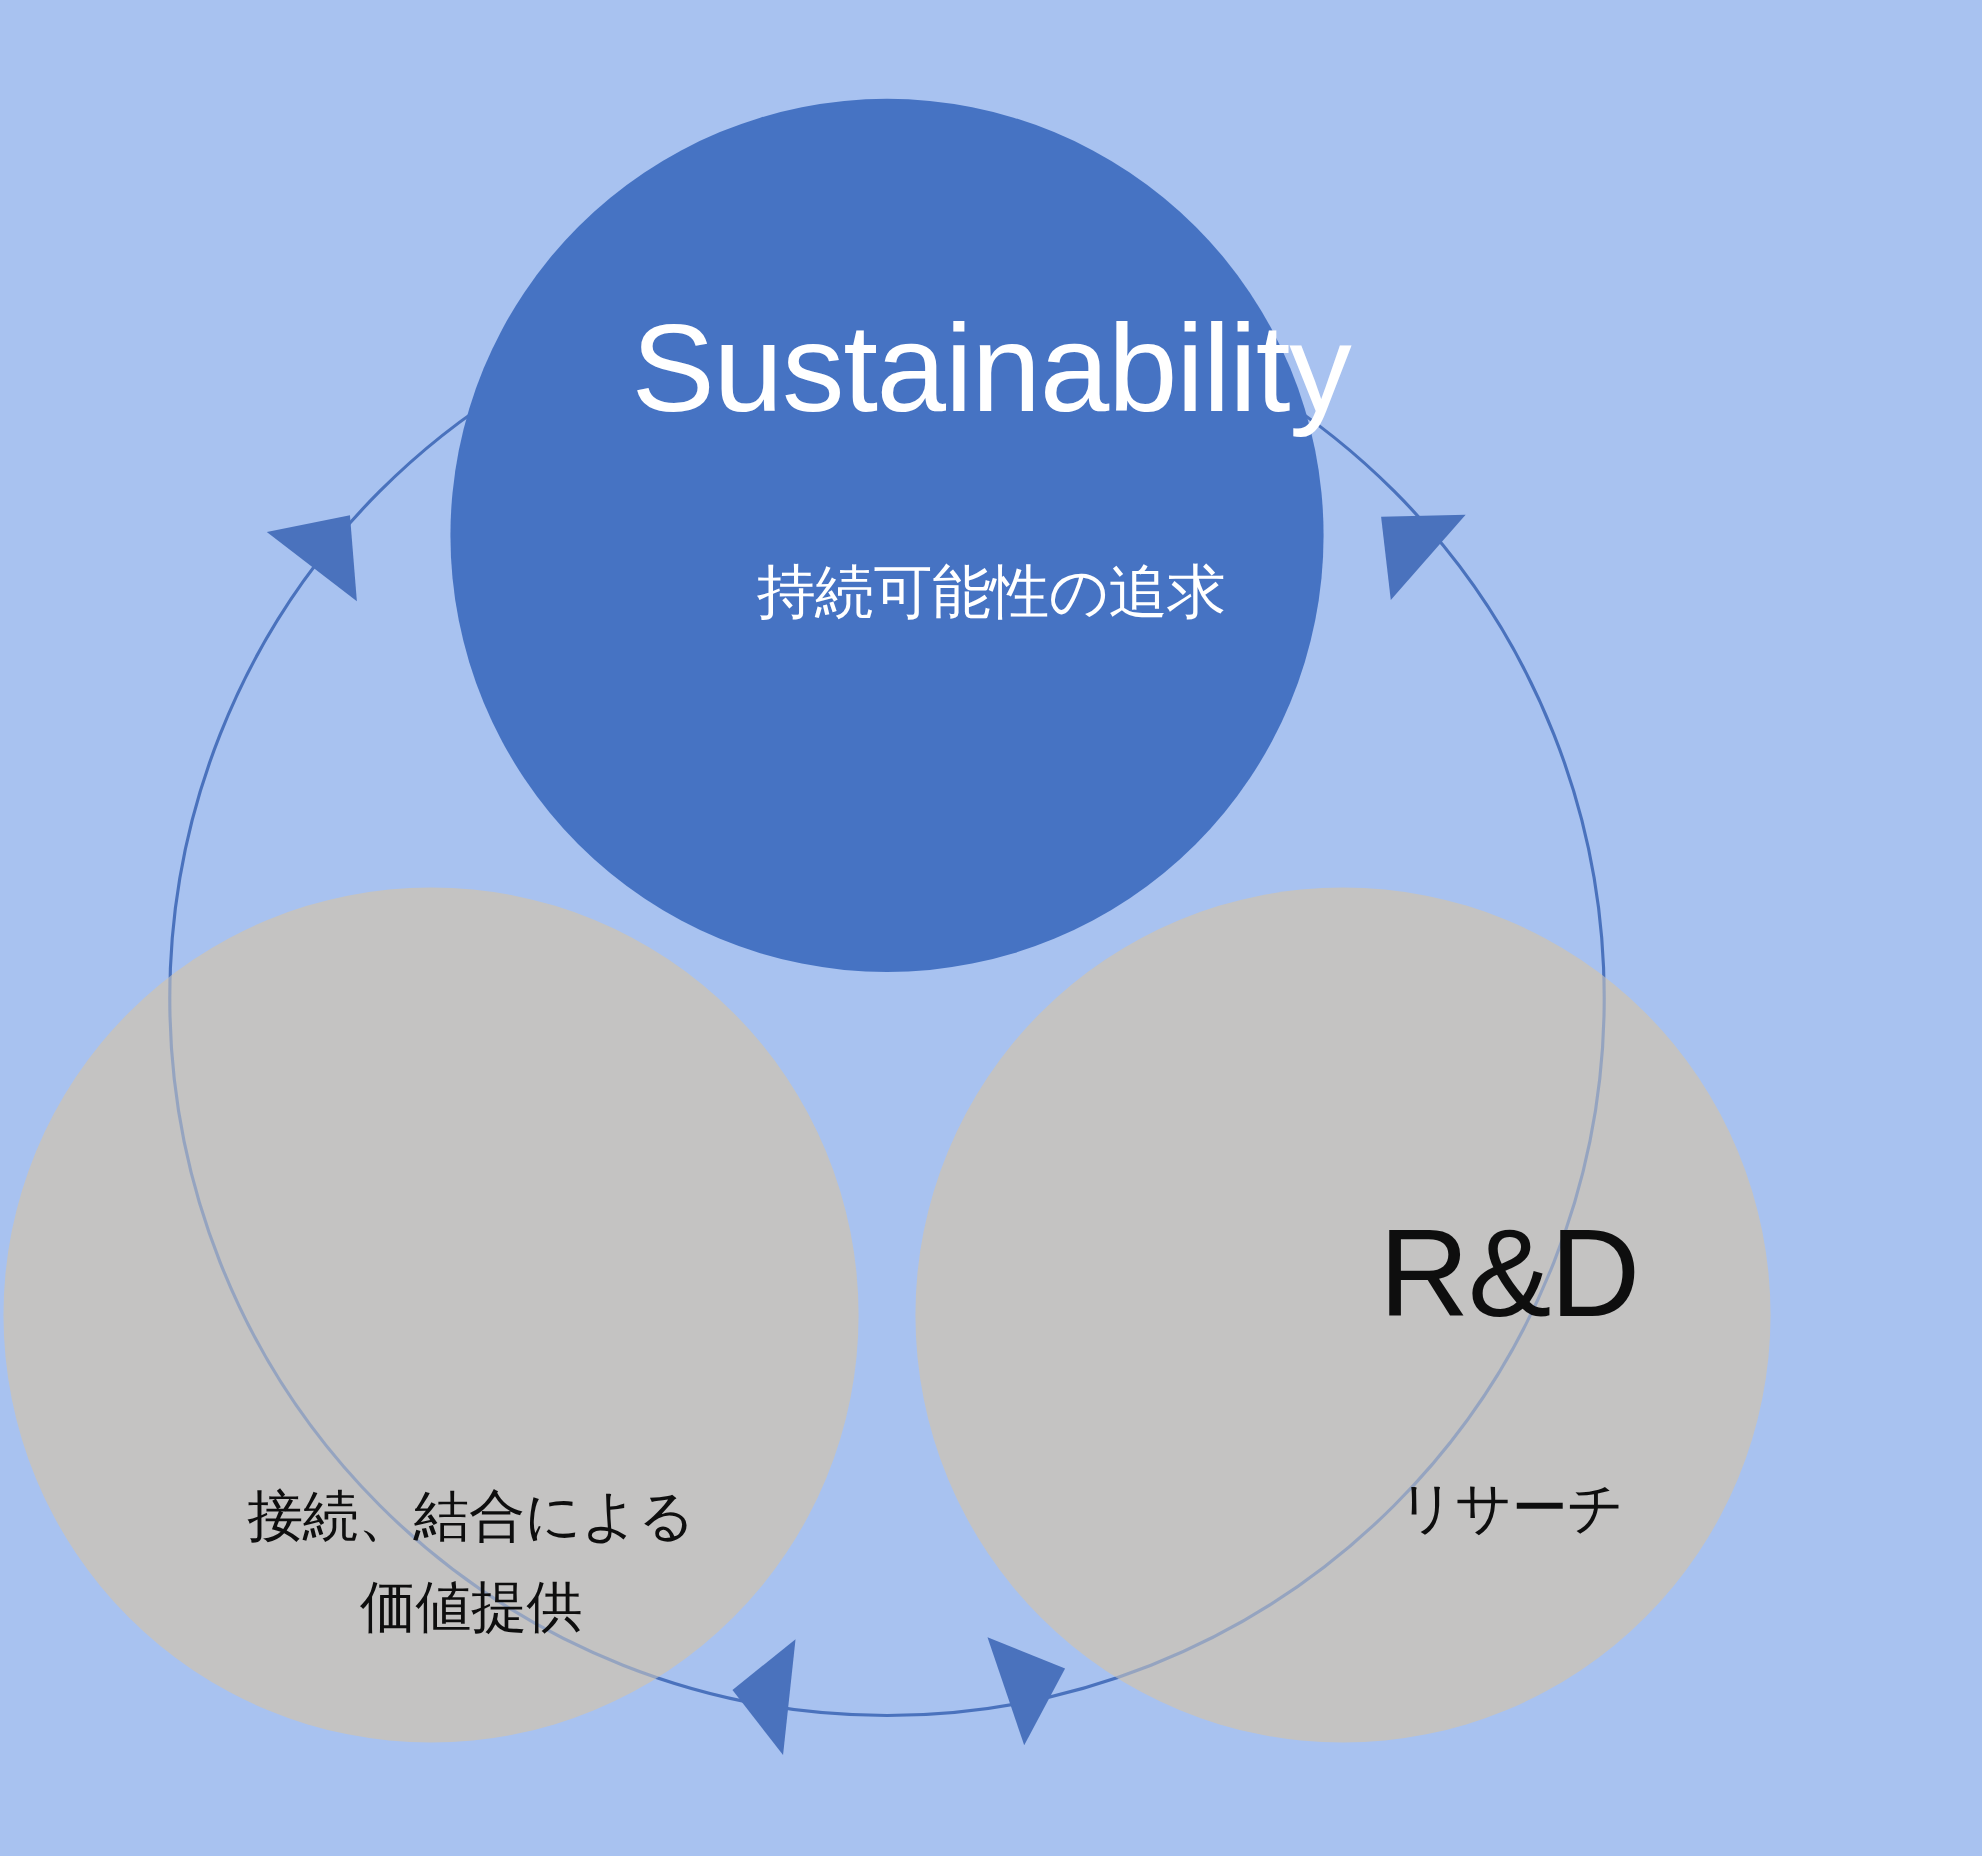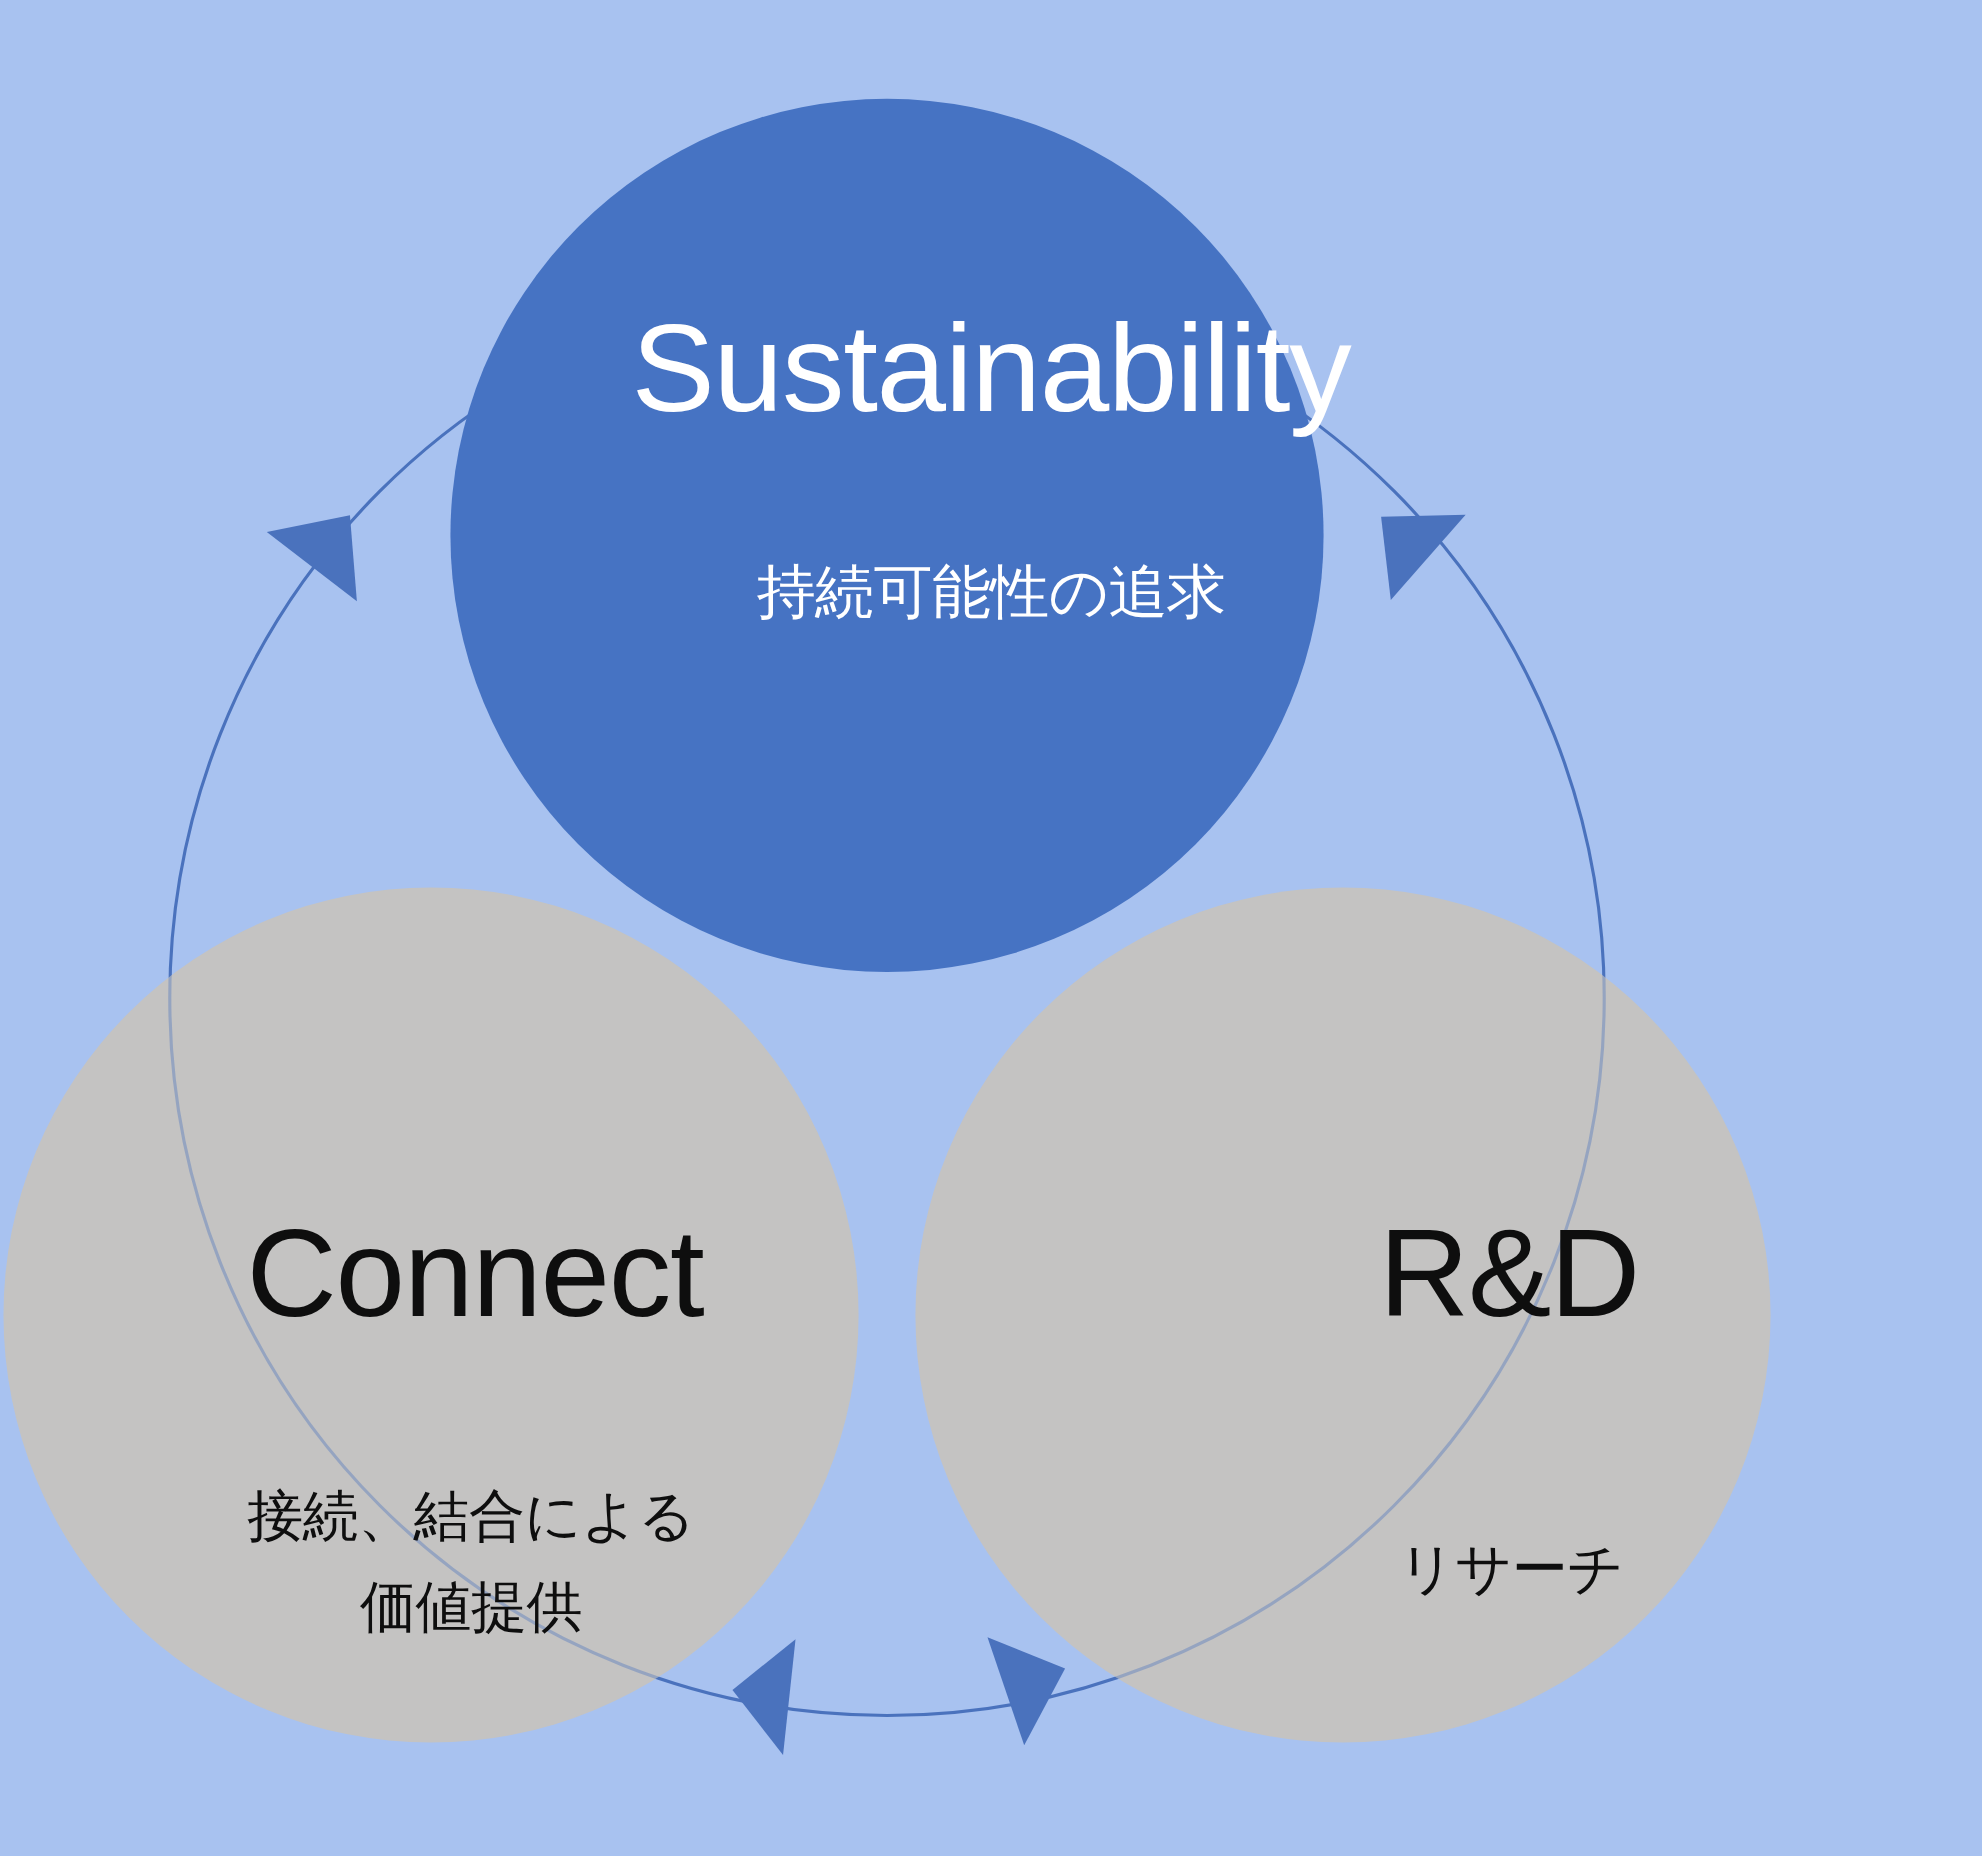--- a/index.html
+++ b/index.html
@@ -16,21 +16,21 @@
   .title-en{font-size:125px;line-height:1;font-weight:500;}
   .sub-jp{font-size:56px;line-height:1.63;font-weight:500;}
   .on-blue{color:var(--text-light);}
   .on-gray{color:var(--text-dark);}
 
   .sus-title{left:991px;top:367px;}
   .sus-sub{left:991px;top:592px;font-size:59px;}
   .connect-title{left:475px;top:1272px;}
   .connect-sub{left:471px;top:1561px;}
   .rd-title{left:1509px;top:1272px;text-align:right;}
-  .rd-sub{left:1511px;top:1569px;text-align:right;}
+  .rd-sub{left:1511px;top:1508px;text-align:right;}
   .sub-line{display:block;}
 
   .ring-stroke{fill:none;stroke:var(--ring);stroke-width:4.5;}
   .ring-stroke-faint{fill:none;stroke:var(--ring);stroke-width:4.5;opacity:0.38;}
   .gray-circle{fill:var(--gray);}
   .blue-circle{fill:var(--blue);}
   .arrowhead{fill:var(--ring);}
 </style>
 </head>
 <body>
@@ -59,21 +59,20 @@
       <circle class="ring-stroke-faint" cx="1280" cy="1300" r="1035"></circle>
     </g>
 
     <circle class="blue-circle" cx="1280" cy="632" r="630"></circle>
   </svg>
 
   <div class="label title-en on-blue sus-title">Sustainability</div>
 
   <div class="label sub-jp on-blue sus-sub">持続可能性の追求</div>
 
-  <div class="label title-en on-gray connect-title">Connect</div>
 
   <div class="label sub-jp on-gray connect-sub">
     <span class="sub-line">接続、結合による</span>
     <span class="sub-line">価値提供</span>
   </div>
 
   <div class="label title-en on-gray rd-title">R&amp;D</div>
 
   <div class="label sub-jp on-gray rd-sub">
     <span class="sub-line">リサーチ</span>

